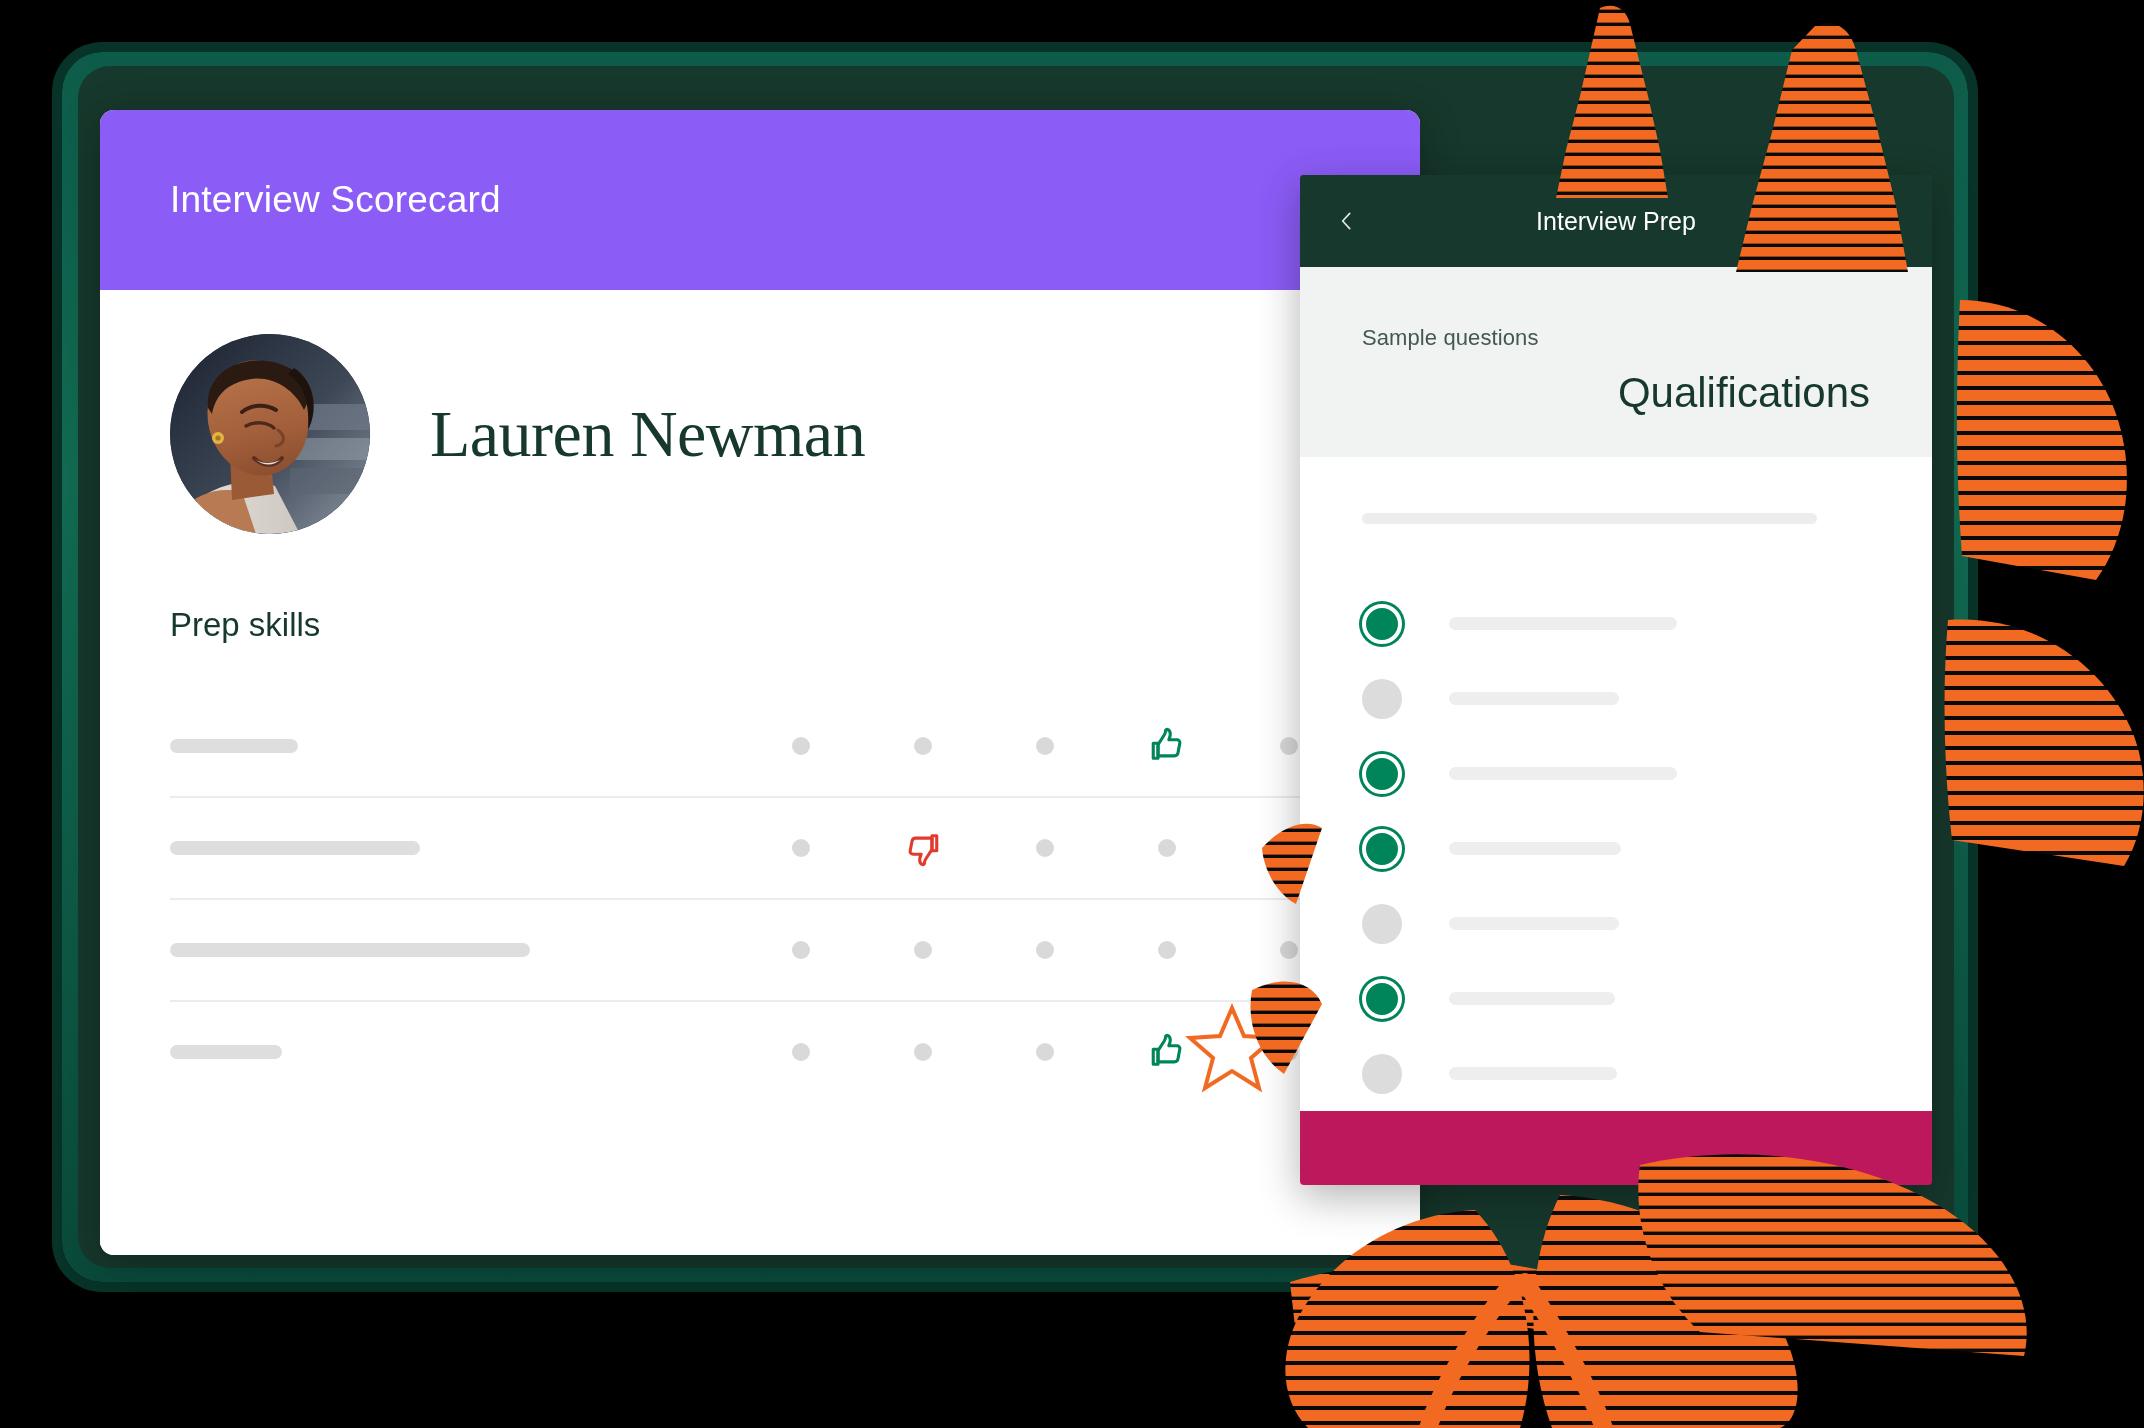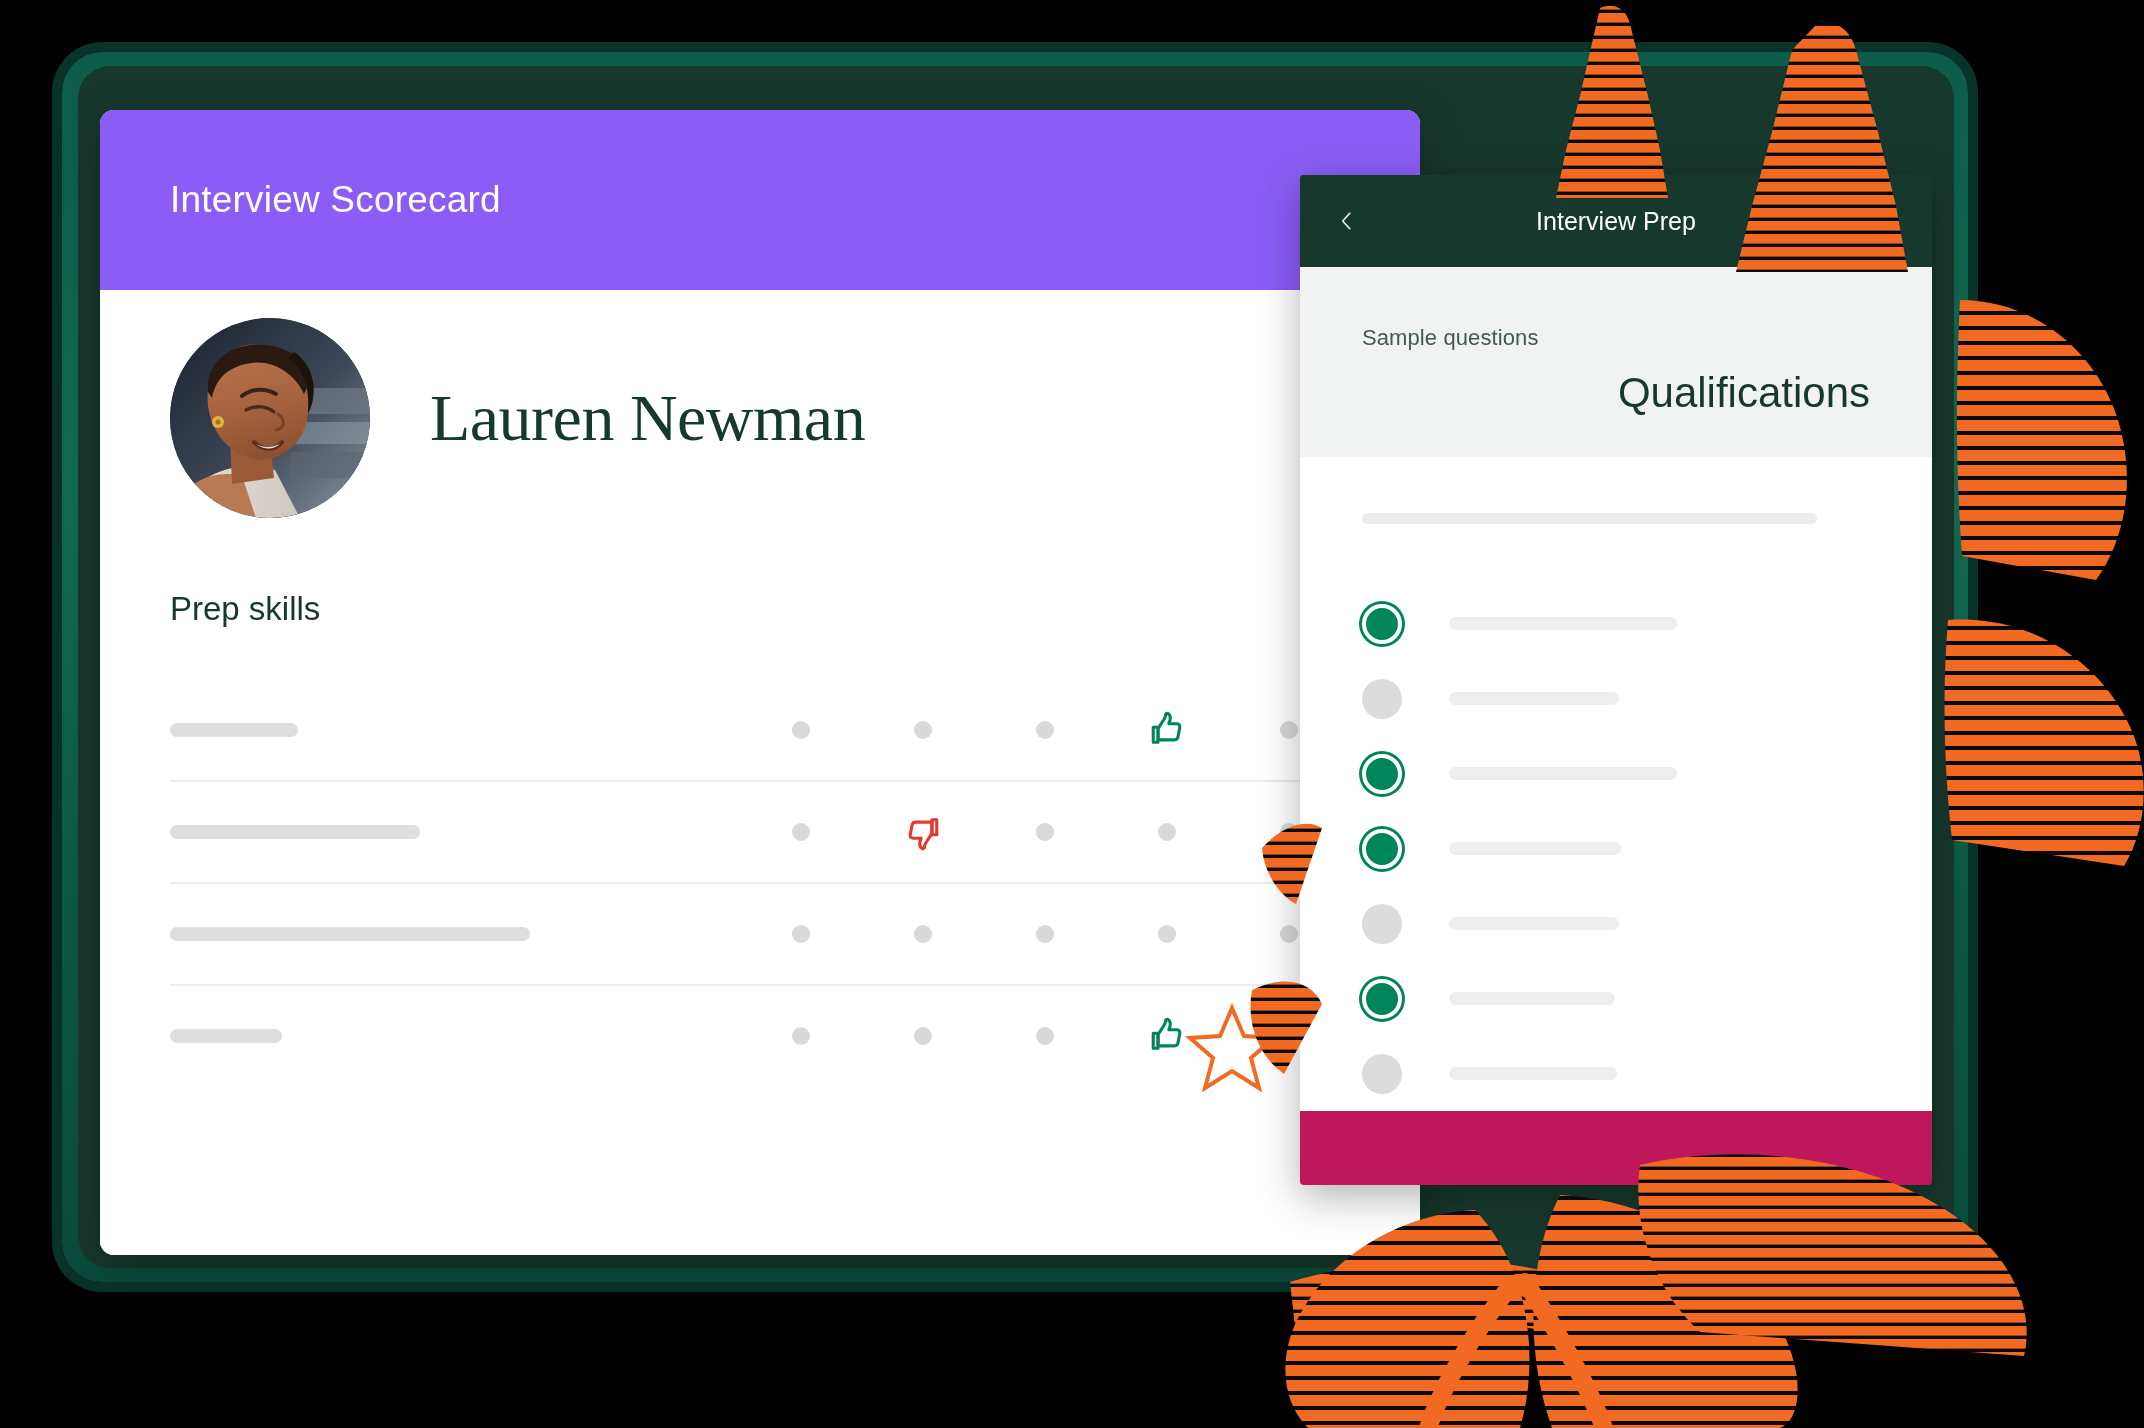--- a/index.html
+++ b/index.html
@@ -84,21 +84,21 @@
   .scorecard-body {
     background: #ffffff;
     height: 965px;
     padding: 0 70px;
     box-sizing: border-box;
   }
 
   .profile-row {
     display: flex;
     align-items: center;
-    padding-top: 28px;
+    padding-top: 44px;
     gap: 60px;
   }
   .avatar {
     width: 200px;
     height: 200px;
     border-radius: 50%;
     overflow: hidden;
     flex: 0 0 auto;
     position: relative;
     background: #2b3340;

